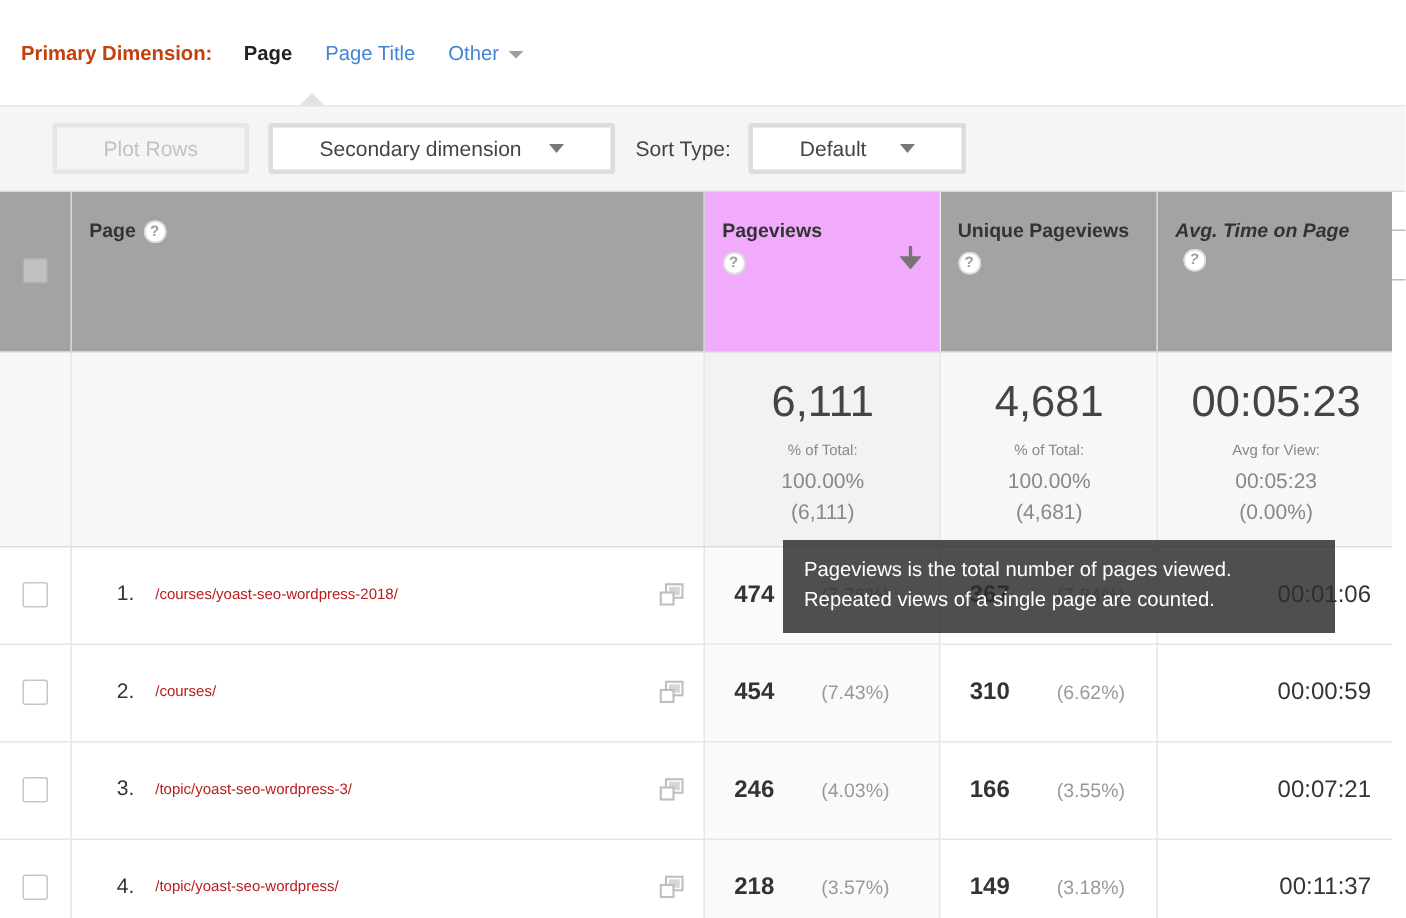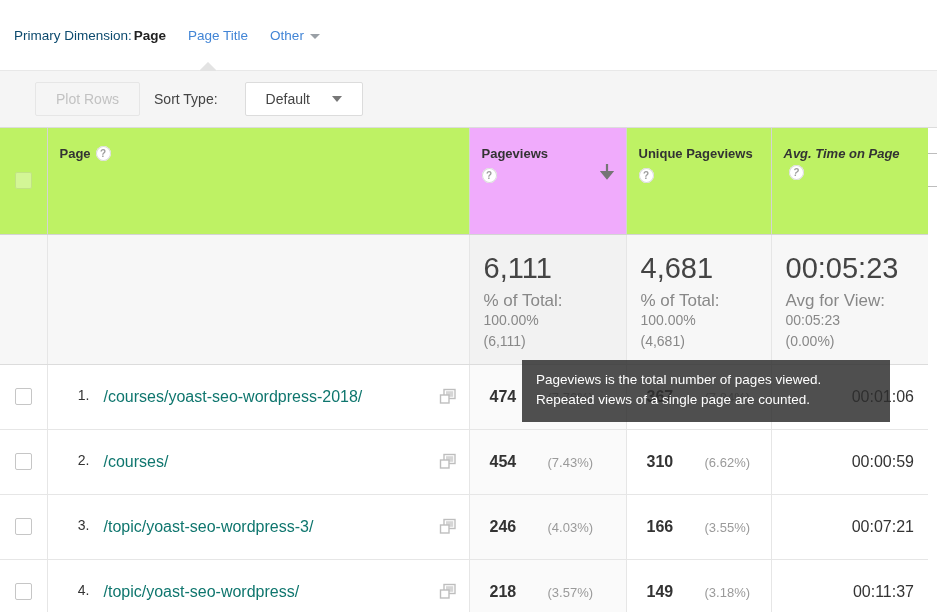--- a/index.html
+++ b/index.html
@@ -22,22 +22,23 @@
     height: 70px;
     background: #ffffff;
     display: flex;
     align-items: center;
     padding-left: 14px;
     box-sizing: border-box;
     position: relative;
   }
   .pd-label {
     font-size: 13.5px;
-    color: #0c4a6e;
-    margin-right: 2px;
+    color: #c2410c;
+    margin-right: 21px;
+    font-weight: bold;
   }
   .pd-item {
     font-size: 13.5px;
     margin-right: 22px;
     white-space: nowrap;
   }
   .pd-item.active {
     color: #222222;
     font-weight: bold;
   }
@@ -91,26 +92,26 @@
     background: #f5f5f5;
     border-top: 1px solid #e8e8e8;
     display: flex;
     align-items: center;
     padding-left: 35px;
     box-sizing: border-box;
     position: relative;
   }
   .btn {
     height: 34px;
-    border: 1px solid #22c55e;
+    border: 3px solid #22c55e;
     background: #fbfbfb;
     border-radius: 2px;
     display: inline-flex;
     align-items: center;
-    padding: 0 20px;
+    padding: 0 31px;
     font-size: 14px;
     color: #444;
     box-sizing: border-box;
     white-space: nowrap;
   }
   .btn.disabled {
     color: #c2c2c2;
     background: #f5f5f5;
     border-color: #e6e6e6;
     cursor: default;
@@ -123,21 +124,21 @@
   .btn .caret {
     width: 0; height: 0;
     border-left: 5px solid transparent;
     border-right: 5px solid transparent;
     border-top: 6px solid #777;
     margin-left: 18px;
   }
   .sec-dim { margin-left: 13px; }
   .sort-type-label {
     margin-left: 14px;
-    margin-right: 27px;
+    margin-right: 12px;
     font-size: 14px;
     color: #444;
     white-space: nowrap;
   }
   .sort-default .caret { margin-left: 22px; }
   .search-box {
     position: absolute;
     left: 898px;
     top: 82px;
     width: 120px;
@@ -162,21 +163,21 @@
     table-layout: fixed;
     font-size: 13px;
   }
   .col-check  { width: 47px; }
   .col-page   { width: 422px; }
   .col-pv     { width: 157px; }
   .col-upv    { width: 145px; }
   .col-time   { width: 157px; }
 
   thead th {
-    background: #bef264;
+    background: #a3a3a3;
     border-right: 1px solid #d4d4d4;
     border-bottom: 1px solid #d4d4d4;
     vertical-align: top;
     padding: 16px 12px 0 12px;
     text-align: left;
     font-size: 13px;
     font-weight: bold;
     color: #333;
     height: 106px;
     box-sizing: border-box;
@@ -229,33 +230,33 @@
     padding: 0 12px;
     box-sizing: border-box;
     vertical-align: middle;
   }
   tbody td:last-child { border-right: none; }
   tbody tr.summary td {
     background: #f7f7f7;
     height: 130px;
     vertical-align: top;
     padding-top: 14px;
-    text-align: left;
+    text-align: center;
     border-bottom: 1px solid #dcdcdc;
     padding-left: 14px;
   }
   tbody tr.summary td.sorted { background: #f2f2f2; }
   .sum-big {
     font-size: 29px;
     color: #444;
     line-height: 38px;
     font-weight: normal;
   }
   .sum-lbl {
-    font-size: 17px;
+    font-size: 10px;
     color: #888;
     line-height: 19px;
     margin-top: 4px;
   }
   .sum-pct { font-size: 14px; color: #888; line-height: 21px; }
   .sum-paren { font-size: 14px; color: #888; line-height: 21px; }
 
   tbody tr.datarow td { height: 65px; }
   tbody tr.datarow td.sorted { background: #fafafa; }
 
@@ -267,22 +268,22 @@
     color: #333;
     vertical-align: top;
     padding-top: 2px;
   }
   .page-cell-inner {
     display: flex;
     align-items: flex-start;
     padding: 4px 0;
   }
   .page-link {
-    color: #0f766e;
-    font-size: 16px;
+    color: #b91c1c;
+    font-size: 10px;
     line-height: 23px;
     margin-left: 14px;
     flex: 1;
     word-break: break-all;
     cursor: pointer;
   }
   .ext-icon {
     width: 18px; height: 18px;
     flex: 0 0 18px;
     margin-left: 6px;
@@ -339,20 +340,24 @@
   <span class="pd-other">
     <span>Other</span>
     <span class="caret-down"></span>
   </span>
   <span class="pd-notch"></span>
 </div>
 
 <div class="toolbar">
   <div class="btn disabled">
     <span>Plot Rows</span>
+  </div>
+  <div class="btn dropdown sec-dim">
+    <span>Secondary dimension</span>
+    <span class="caret"></span>
   </div>
   <span class="sort-type-label">Sort Type:</span>
   <div class="btn dropdown sort-default">
     <span>Default</span>
     <span class="caret"></span>
   </div>
   <input class="search-box" type="text" value="" placeholder="" style="">
 </div>
 
 <div class="table-wrap">

